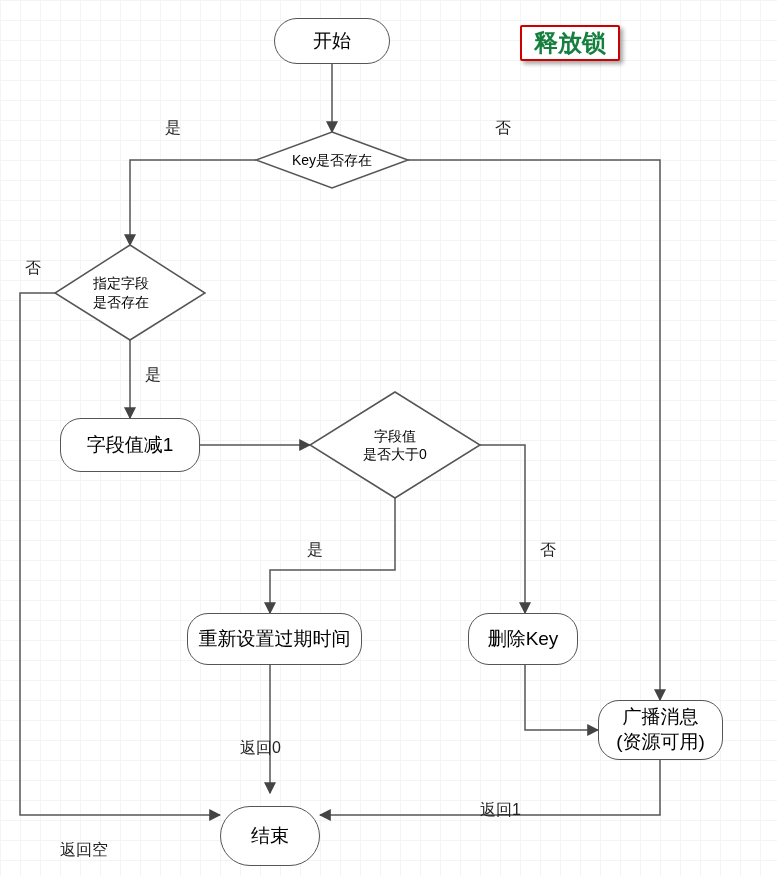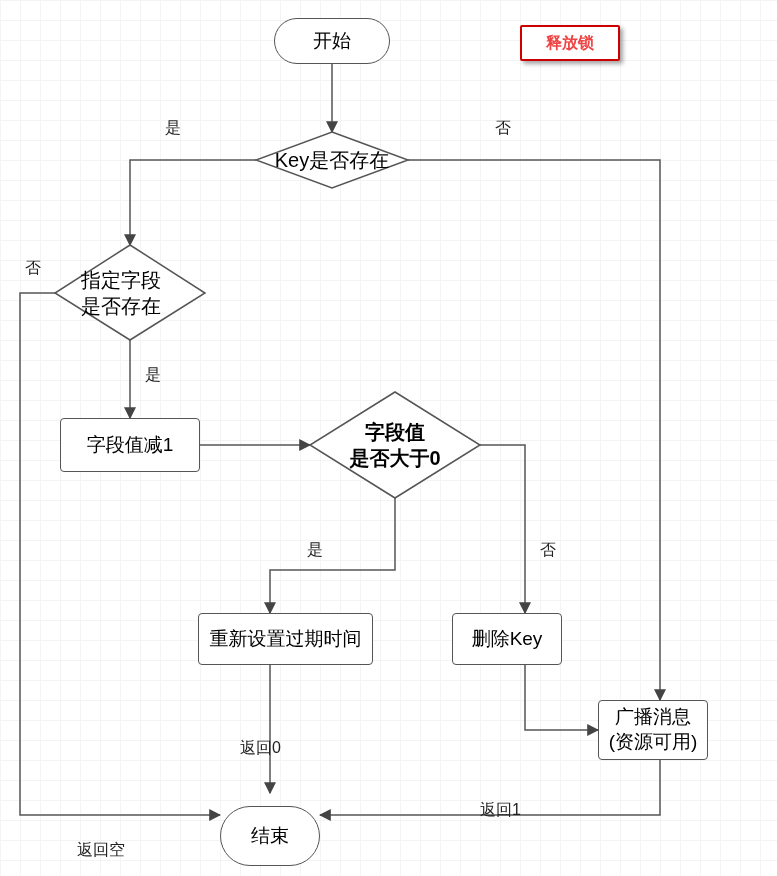--- a/index.html
+++ b/index.html
@@ -40,27 +40,27 @@
     line-height: 1.3;
     background: #fff;
     z-index: 2;
   }
   .terminator {
     border: 1.5px solid #555;
     border-radius: 999px;
   }
   .process {
     border: 1.5px solid #555;
-    border-radius: 4px;
+    border-radius: 21px;
   }
   .title-box {
     border: 2px solid #cc0000;
-    color: #ef4444;
+    color: #15803d;
     font-weight: bold;
-    font-size: 16px;
+    font-size: 24px;
     box-shadow: 3px 3px 4px rgba(0,0,0,0.35);
     border-radius: 2px;
   }
   .label {
     position: absolute;
     font-size: 16px;
     color: #222;
     background: transparent;
     z-index: 3;
     white-space: nowrap;
@@ -69,21 +69,21 @@
     position: absolute;
     z-index: 2;
   }
   .decision-wrap .txt {
     position: absolute;
     inset: 0;
     display: flex;
     align-items: center;
     justify-content: center;
     text-align: center;
-    font-size: 20px;
+    font-size: 14px;
     line-height: 1.3;
   }
 </style>
 </head>
 <body>
 
 <div class="grid"></div>
 
 <svg class="flow" width="777" height="876">
   <defs>
@@ -134,40 +134,40 @@
   <span>结束</span>
 </div>
 
 <div class="decision-wrap" style="left:256px; top:132px; width:152px; height:56px;">
   <div class="txt">Key是否存在</div>
 </div>
 <div class="decision-wrap" style="left:46px; top:245px; width:150px; height:95px;">
   <div class="txt" style="white-space:pre-line;">指定字段
 是否存在</div>
 </div>
-<div class="decision-wrap" style="left:310px; top:392px; width:170px; height:106px;font-weight:bold;">
+<div class="decision-wrap" style="left:310px; top:392px; width:170px; height:106px;">
   <div class="txt" style="white-space:pre-line;">字段值
 是否大于0</div>
 </div>
 
 <div class="node process" style="left:60px; top:418px; width:140px; height:54px;">
   <span>字段值减1</span>
 </div>
-<div class="node process" style="left:198px; top:613px; width:175px; height:52px;">
+<div class="node process" style="left:187px; top:613px; width:175px; height:52px;">
   <span>重新设置过期时间</span>
 </div>
-<div class="node process" style="left:452px; top:613px; width:110px; height:52px;">
+<div class="node process" style="left:468px; top:613px; width:110px; height:52px;">
   <span>删除Key</span>
 </div>
-<div class="node process" style="left:598px; top:700px; width:110px; height:60px; white-space:pre-line;">
+<div class="node process" style="left:598px; top:700px; width:125px; height:60px; white-space:pre-line;">
   <span>广播消息
 (资源可用)</span>
 </div>
 
 <div class="label" style="left:165px; top:118px;">是</div>
 <div class="label" style="left:495px; top:118px;">否</div>
 <div class="label" style="left:145px; top:365px;">是</div>
 <div class="label" style="left:25px; top:258px;">否</div>
 <div class="label" style="left:307px; top:540px;">是</div>
 <div class="label" style="left:540px; top:540px;">否</div>
 <div class="label" style="left:240px; top:738px;">返回0</div>
 <div class="label" style="left:480px; top:800px;">返回1</div>
-<div class="label" style="left:77px; top:840px;">返回空</div>
+<div class="label" style="left:60px; top:840px;">返回空</div>
 
 </body></html>

